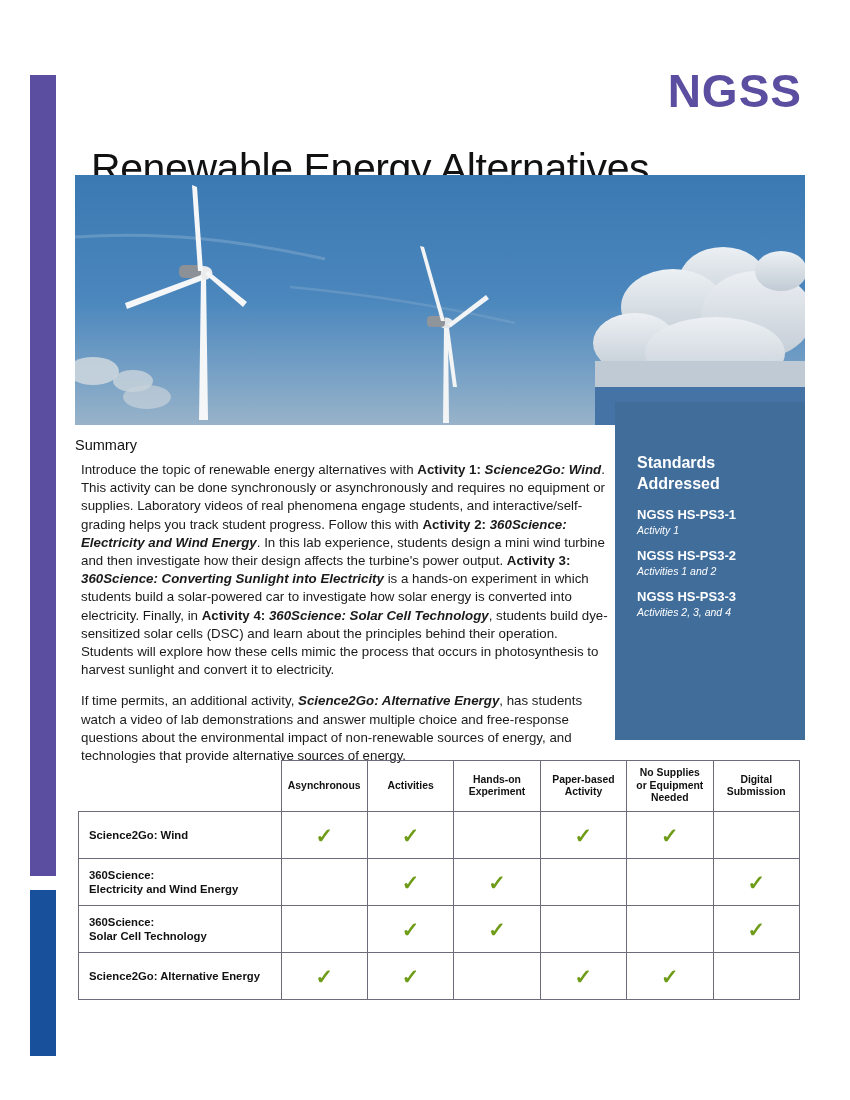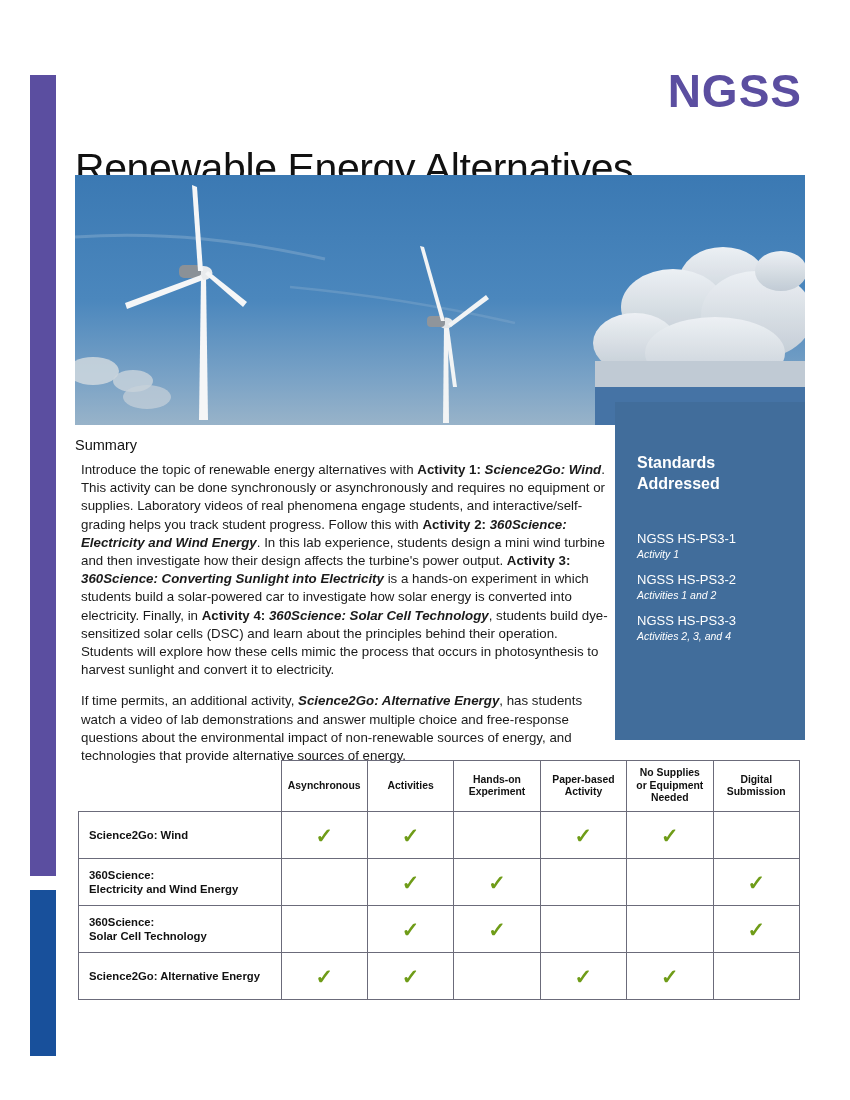--- a/index.html
+++ b/index.html
@@ -42,21 +42,21 @@
     font-weight: bold;
     letter-spacing: 1px;
     color: #5b4ea0;
     line-height: 1;
     font-family: "Liberation Sans", sans-serif;
   }
 
   
   .page-title {
     position: absolute;
-    left: 75px;
+    left: 91px;
     top: 118px;
     font-size: 41px;
     font-weight: 500;
     color: #111111;
     letter-spacing: -0.4px;
     white-space: nowrap;
   }
 
   
   .hero {
@@ -102,26 +102,26 @@
     height: 338px;
     background: #416d9b;
     color: #ffffff;
     box-sizing: border-box;
     padding: 50px 0 0 22px;
   }
   .standards-title {
     font-size: 16px;
     font-weight: bold;
     line-height: 21px;
-    margin-bottom: 36px;
+    margin-bottom: 12px;
     white-space: pre-line;
   }
   .std-code {
     font-size: 13px;
-    font-weight: normal;
+    font-weight: bold;
     line-height: 17px;
     margin-top: 10px;
   }
   .std-sub {
     font-size: 10.5px;
     font-style: italic;
     line-height: 14px;
   }
 
   

